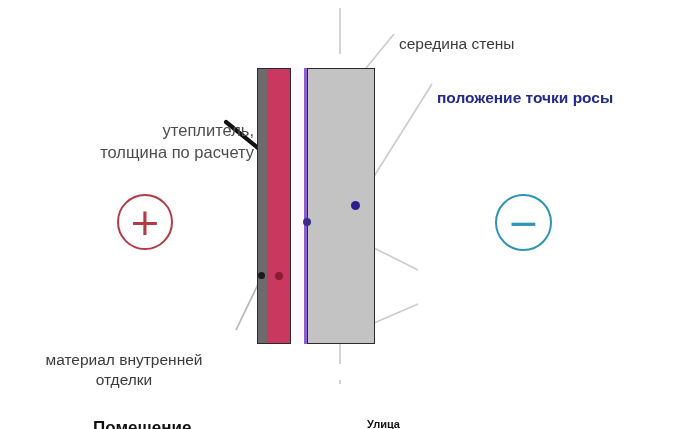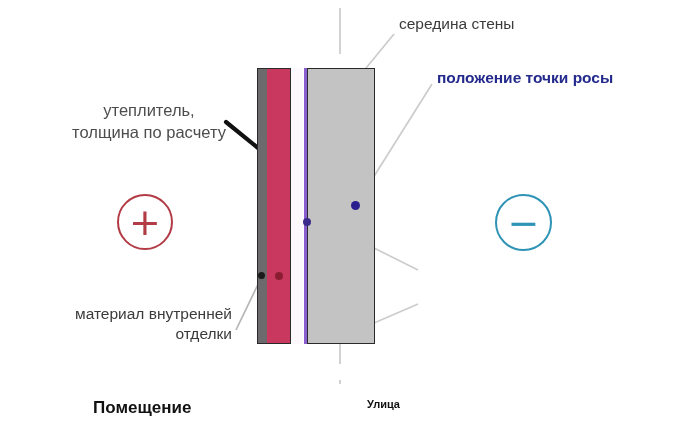--- a/index.html
+++ b/index.html
@@ -116,32 +116,33 @@
     width: 57px; height: 57px;
     border: 2.5px solid #2e93b5;
     color: #2e93b5;
   }
 
   
   .label {
     position: absolute;
     white-space: pre;
     line-height: 1.32;
+    margin-top: 20px;
   }
   #label-insulation {
     left: 44px; top: 100px;
     width: 210px;
-    text-align: center;
+    text-align: right;
     font-size: 16.5px;
     color: #4d4d4d;
   }
   #label-inner-finish {
-    left: 16px; top: 304px;
+    left: 16px; top: 330px;
     width: 216px;
-    text-align: right;
+    text-align: center;
     font-size: 15.5px;
     color: #3b3b3b;
   }
   #label-wall-middle {
     left: 399px; top: 14px;
     font-size: 15.5px;
     color: #3b3b3b;
   }
   #label-dew-point {
     left: 437px; top: 68px;

